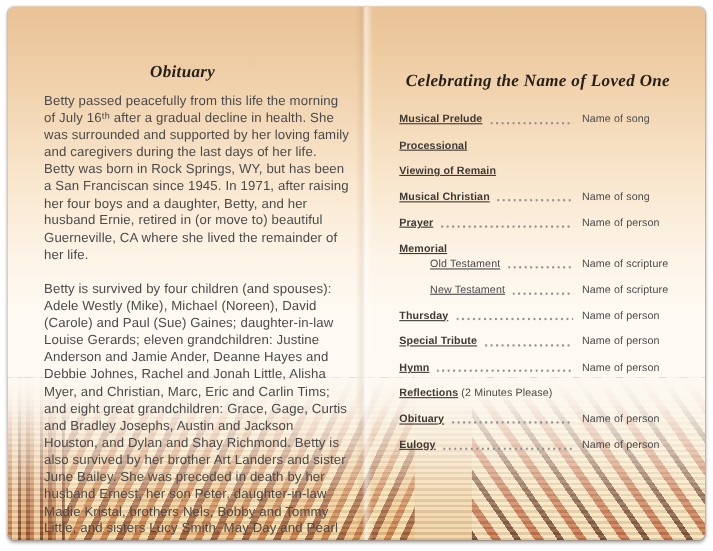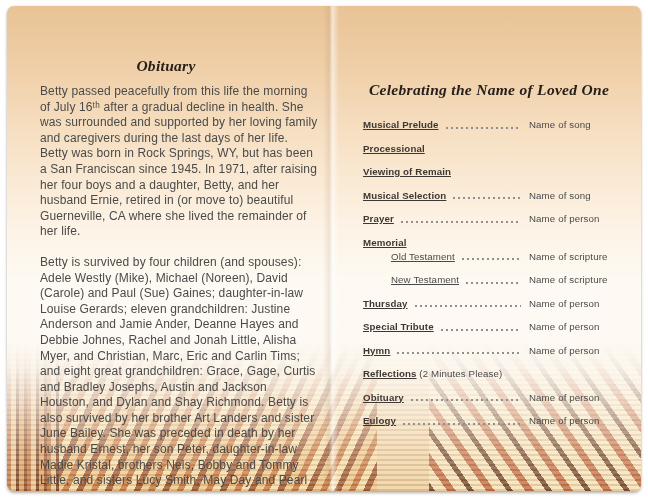--- a/index.html
+++ b/index.html
@@ -34,21 +34,21 @@
     background-position:0 0, 0 0, right bottom, 52px bottom, left bottom;
     background-repeat:no-repeat;
   }
   .seam {
     position:absolute; top:0; bottom:0; left:316px; width:16px;
     background:linear-gradient(90deg, rgba(0,0,0,0) 0%, rgba(130,95,60,.12) 38%,
       rgba(255,255,255,.55) 60%, rgba(0,0,0,0) 100%);
   }
   .page { position:absolute; color:#454545;margin-top:23px; }
   .page-left  { left:33px;  top:28px; width:278px; }
-  .page-right { left:356px; top:52px; width:252px; }
+  .page-right { left:356px; top:36px; width:252px; }
   .doc-title {
     font-family:"Liberation Serif","DejaVu Serif",serif;
     font-style:italic; font-weight:bold; font-size:15.5px;
     color:#27201a; text-align:center; letter-spacing:.3px;
   }
   .page-left .doc-title { margin-bottom:9px; padding-right:26px; }
   .page-right .doc-title { margin-bottom:21px; }
   .para {
     font-size:12px; line-height:15.6px; letter-spacing:.12px;
     color:#4a4a4a; margin-bottom:15px; text-align:left;
@@ -94,21 +94,21 @@
             <span class="leader"></span>
             <span class="val">Name of song</span>
           </div>
           <div class="row">
             <span class="lab">Processional</span>
           </div>
           <div class="row">
             <span class="lab">Viewing of Remain</span>
           </div>
           <div class="row">
-            <span class="lab">Musical Selection</span>
+            <span class="lab">Musical Christian</span>
             <span class="leader"></span>
             <span class="val">Name of song</span>
           </div>
           <div class="row">
             <span class="lab">Prayer</span>
             <span class="leader"></span>
             <span class="val">Name of person</span>
           </div>
           <div class="row tight">
             <span class="lab">Memorial</span>

